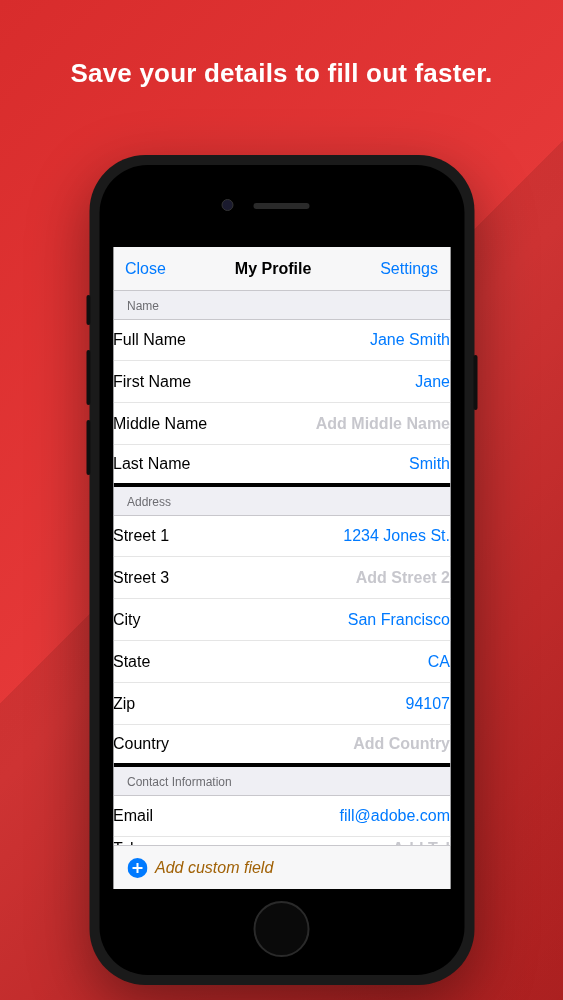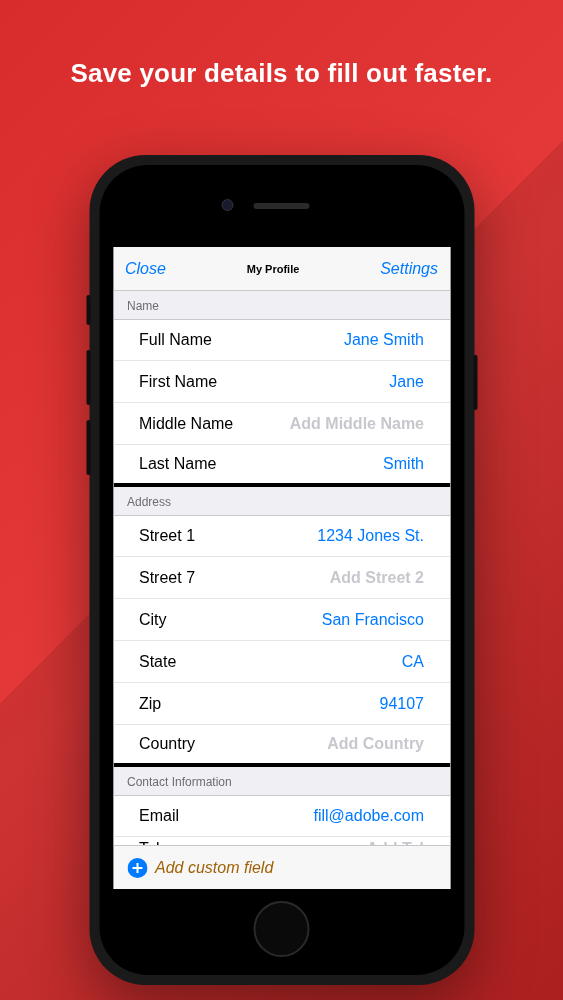--- a/index.html
+++ b/index.html
@@ -104,44 +104,43 @@
       display: flex;
       align-items: center;
       justify-content: space-between;
       padding: 0 12px;
       flex-shrink: 0;
     }
     .nav-btn {
       color: #007aff;
       font-size: 16px;
       cursor: pointer;
-      font-style: italic;
     }
     .nav-title {
-      font-size: 11px;
+      font-size: 16px;
       font-weight: 600;
       color: #000;
     }
     .content {
       flex: 1;
       overflow: hidden;
       background: #efeff4;
     }
     .section-header {
       padding: 8px 14px 6px;
       font-size: 12px;
       color: #6d6d72;
       background: #efeff4;
     }
     .row {
       background: white;
       display: flex;
       justify-content: space-between;
       align-items: center;
-      padding: 0 26px;
+      padding: 0 0;
       height: 42px;
       border-bottom: 1px solid #e5e5e5;
       font-size: 16px;
     }
     .row:last-of-type {
       border-bottom: 4px solid #000000;
     }
     .row-group .row:first-of-type {
       border-top: 1px solid #c8c7cc;
     }
@@ -231,21 +230,21 @@
           </div>
         </div>
 
         <div class="section-header">Address</div>
         <div class="row-group">
           <div class="row">
             <span class="row-label">Street 1</span>
             <span class="row-value">1234 Jones St.</span>
           </div>
           <div class="row">
-            <span class="row-label">Street 7</span>
+            <span class="row-label">Street 3</span>
             <span class="row-value placeholder">Add Street 2</span>
           </div>
           <div class="row">
             <span class="row-label">City</span>
             <span class="row-value">San Francisco</span>
           </div>
           <div class="row">
             <span class="row-label">State</span>
             <span class="row-value">CA</span>
           </div>

